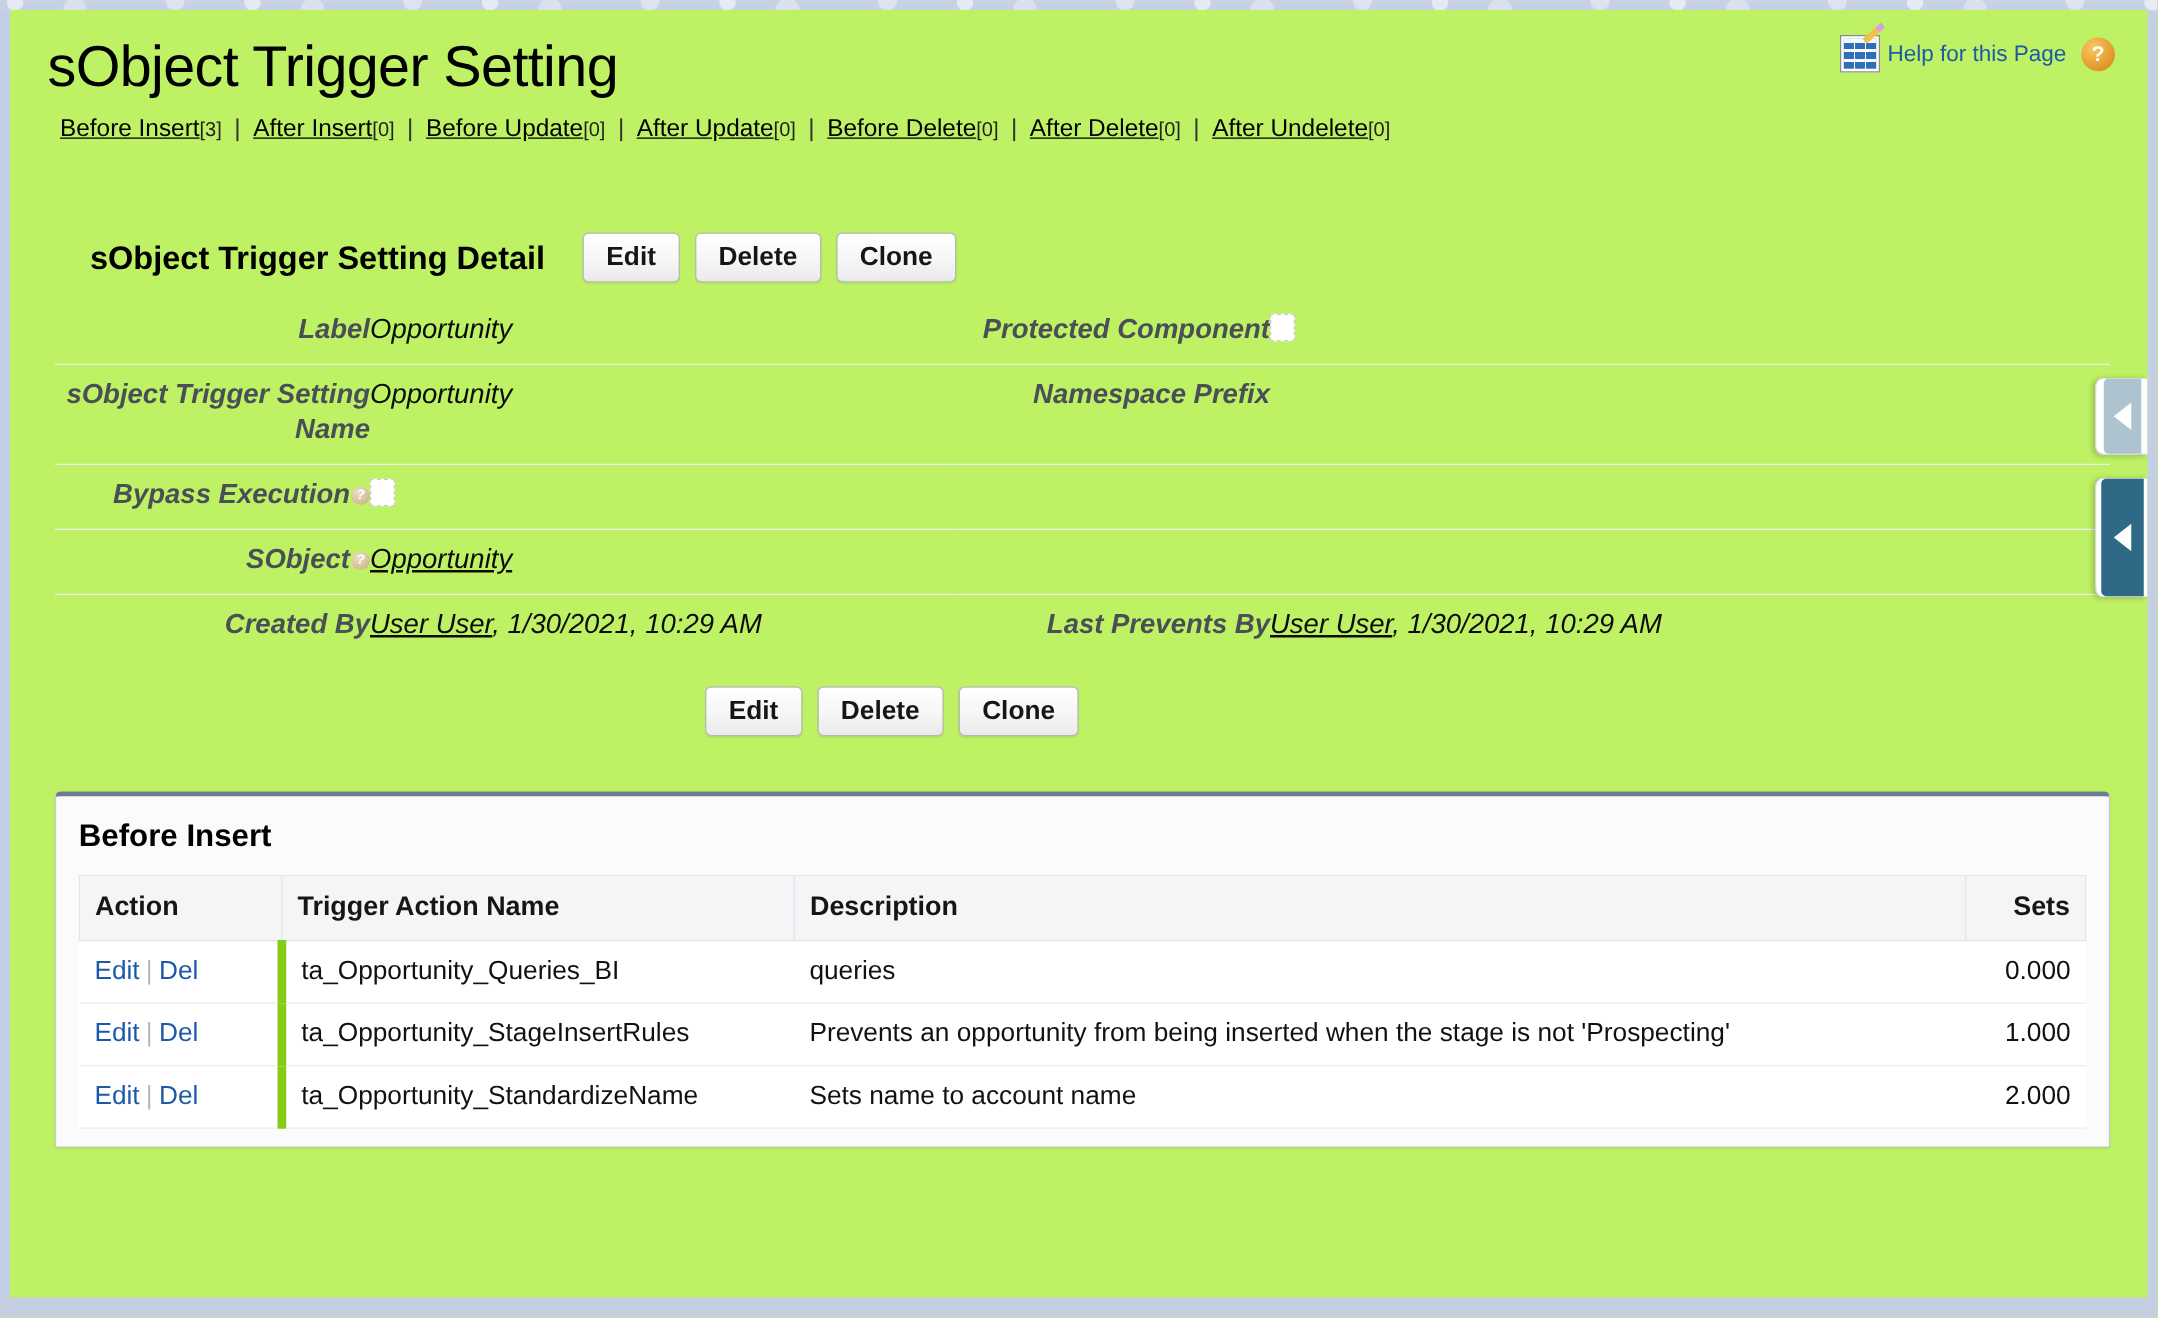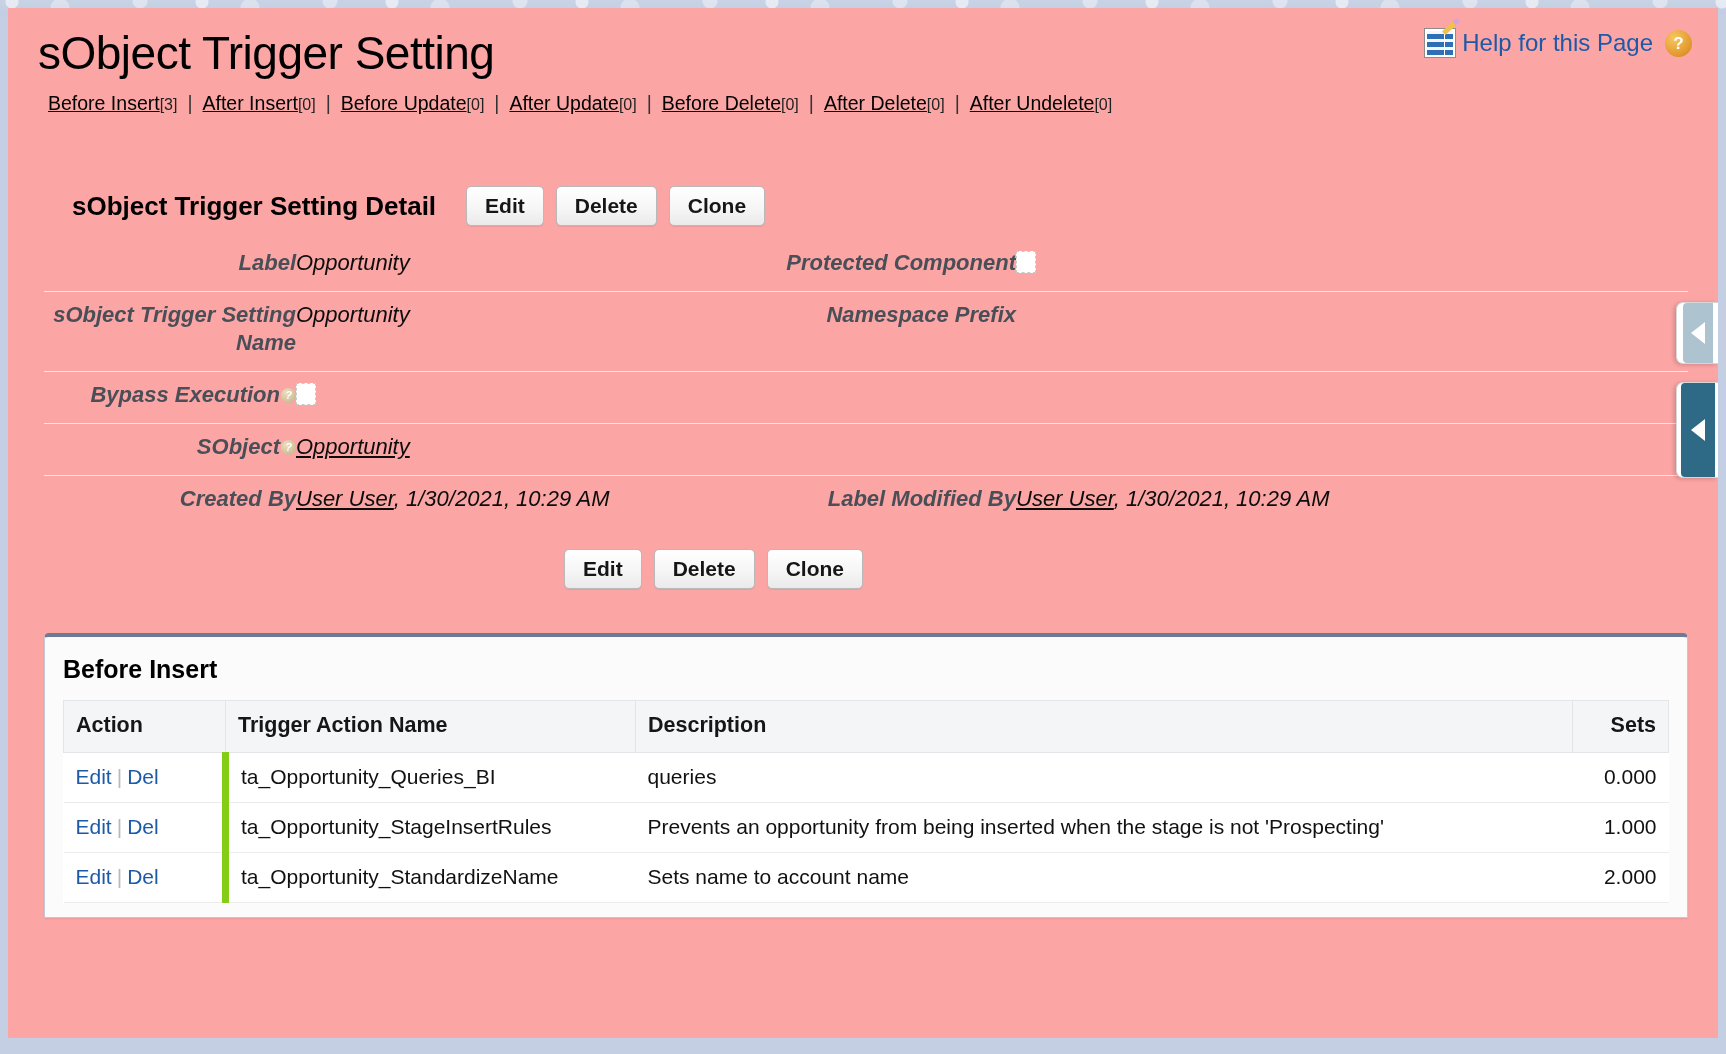--- a/index.html
+++ b/index.html
@@ -20,21 +20,21 @@
       radial-gradient(circle at 12px 2px, rgba(255,255,255,.55) 0 6px, rgba(255,255,255,0) 7px),
       radial-gradient(circle at 60px 8px, rgba(255,255,255,.35) 0 9px, rgba(255,255,255,0) 10px),
       radial-gradient(circle at 140px 1px, rgba(255,255,255,.4) 0 7px, rgba(255,255,255,0) 8px),
       linear-gradient(#c9d3e6, #c2cde2);
     background-size: 190px 14px, 190px 14px, 190px 14px, 100% 100%;
   }
   #viewport {
     position: absolute;
     left: 8px; top: 8px;
     width: 1710px; height: 1030px;
-    background: #fca5a5;
+    background: #bef264;
     overflow: hidden;
   }
   .content {
     position: relative;
     padding: 0 0 0 0;
   }
 
   
   .page-header {
     position: relative;
@@ -80,21 +80,21 @@
     position: absolute;
     right: -6px; top: -5px;
     width: 20px; height: 5px;
     background: linear-gradient(to right, #f2c14b 0 70%, #d9a0d9 70%);
     transform: rotate(-42deg);
     border-radius: 1px;
   }
   .help-link {
     color: #1c5aa8;
     text-decoration: none;
-    font-size: 24px;
+    font-size: 18px;
   }
   .help-q-icon {
     width: 27px; height: 27px;
     border-radius: 50%;
     background: radial-gradient(circle at 35% 30%, #f8c761, #e0962a 70%, #b9761f);
     color: #ffffff;
     font-size: 17px;
     font-weight: bold;
     display: inline-flex;
     align-items: center;
@@ -361,21 +361,21 @@
         <tr class="bordered">
           <td class="lbl"><span>SObject</span><span class="hlp">?</span></td>
           <td class="val"><a class="rec-link" href="#">Opportunity</a></td>
           <td class="lbl2"></td>
           <td class="val2"></td>
         </tr>
 
         <tr class="bordered">
           <td class="lbl">Created By</td>
           <td class="val"><a class="user-link" href="#">User User</a><span>, 1/30/2021, 10:29 AM</span></td>
-          <td class="lbl2">Label Modified By</td>
+          <td class="lbl2">Last Prevents By</td>
           <td class="val2"><a class="user-link" href="#">User User</a><span>, 1/30/2021, 10:29 AM</span></td>
         </tr>
       </tbody>
         </table>
 
       <div class="btn-row-bottom">
         <button class="btn">Edit</button>
         <button class="btn">Delete</button>
         <button class="btn">Clone</button>
       </div>

